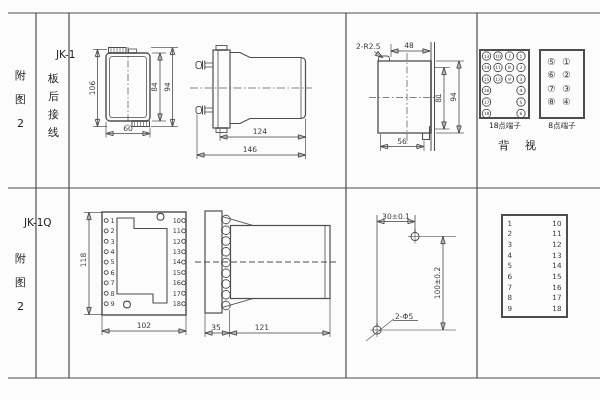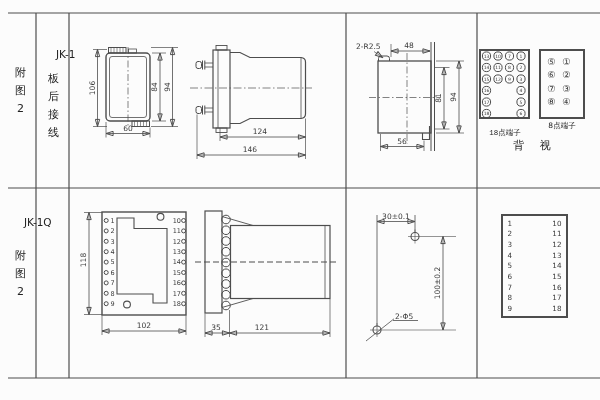--- a/index.html
+++ b/index.html
@@ -7,21 +7,21 @@
          font-family:"DejaVu Sans",sans-serif;color:#333;}
   svg{position:absolute;left:0;top:0;}
   svg line,svg path,svg rect,svg circle,svg polyline{stroke:#4d4d4d;fill:none;}
   svg text{fill:#3a3a3a;stroke:none;font-family:"DejaVu Sans",sans-serif;}
   .dimtxt{font-size:7.5px;}
   .smalltxt{font-size:6.5px;}
   .tinytxt{font-size:4.5px;}
   .tbltxt{font-size:7.2px;}
   .circnum{font-size:9.5px;}
   .lbl{position:absolute;color:#222;}
-  .vtext{width:15px;font-size:11px;line-height:18px;text-align:center;word-break:break-all;}
+  .vtext{width:15px;font-size:11px;line-height:24px;text-align:center;word-break:break-all;}
   .htext{font-size:10.5px;white-space:nowrap;}
   .cap{font-size:7.5px;text-align:center;white-space:nowrap;}
   .viewcap{font-size:11px;text-align:center;letter-spacing:6px;white-space:nowrap;}
 </style>
 </head>
 <body>
 
 <div class="stage">
 
 <svg width="600" height="400" viewBox="0 0 600 400">
@@ -336,17 +336,17 @@
   </g>
 </svg>
 
 <div class="lbl vtext" style="left:13px;top:64px;">附图2</div>
 <div class="lbl htext" style="left:39px;top:48px;margin-left:17px;">JK-1</div>
 <div class="lbl vtext" style="left:46px;top:70px;line-height:18px;">板后接线</div>
 
 <div class="lbl vtext" style="left:13px;top:247px;">附图2</div>
 <div class="lbl htext" style="left:24px;top:216px;">JK-1Q</div>
 
-<div class="lbl cap" style="left:472px;top:128px;width:66px;font-family:Liberation Mono, monospace;">18点端子</div>
+<div class="lbl cap" style="left:472px;top:121px;width:66px;">18点端子</div>
 <div class="lbl cap" style="left:534px;top:121px;width:56px;">8点端子</div>
-<div class="lbl viewcap" style="left:500px;top:138px;width:70px;">背 视</div>
+<div class="lbl viewcap" style="left:472px;top:138px;width:70px;text-align:right;">背 视</div>
 
 </div>
 
 </body></html>

